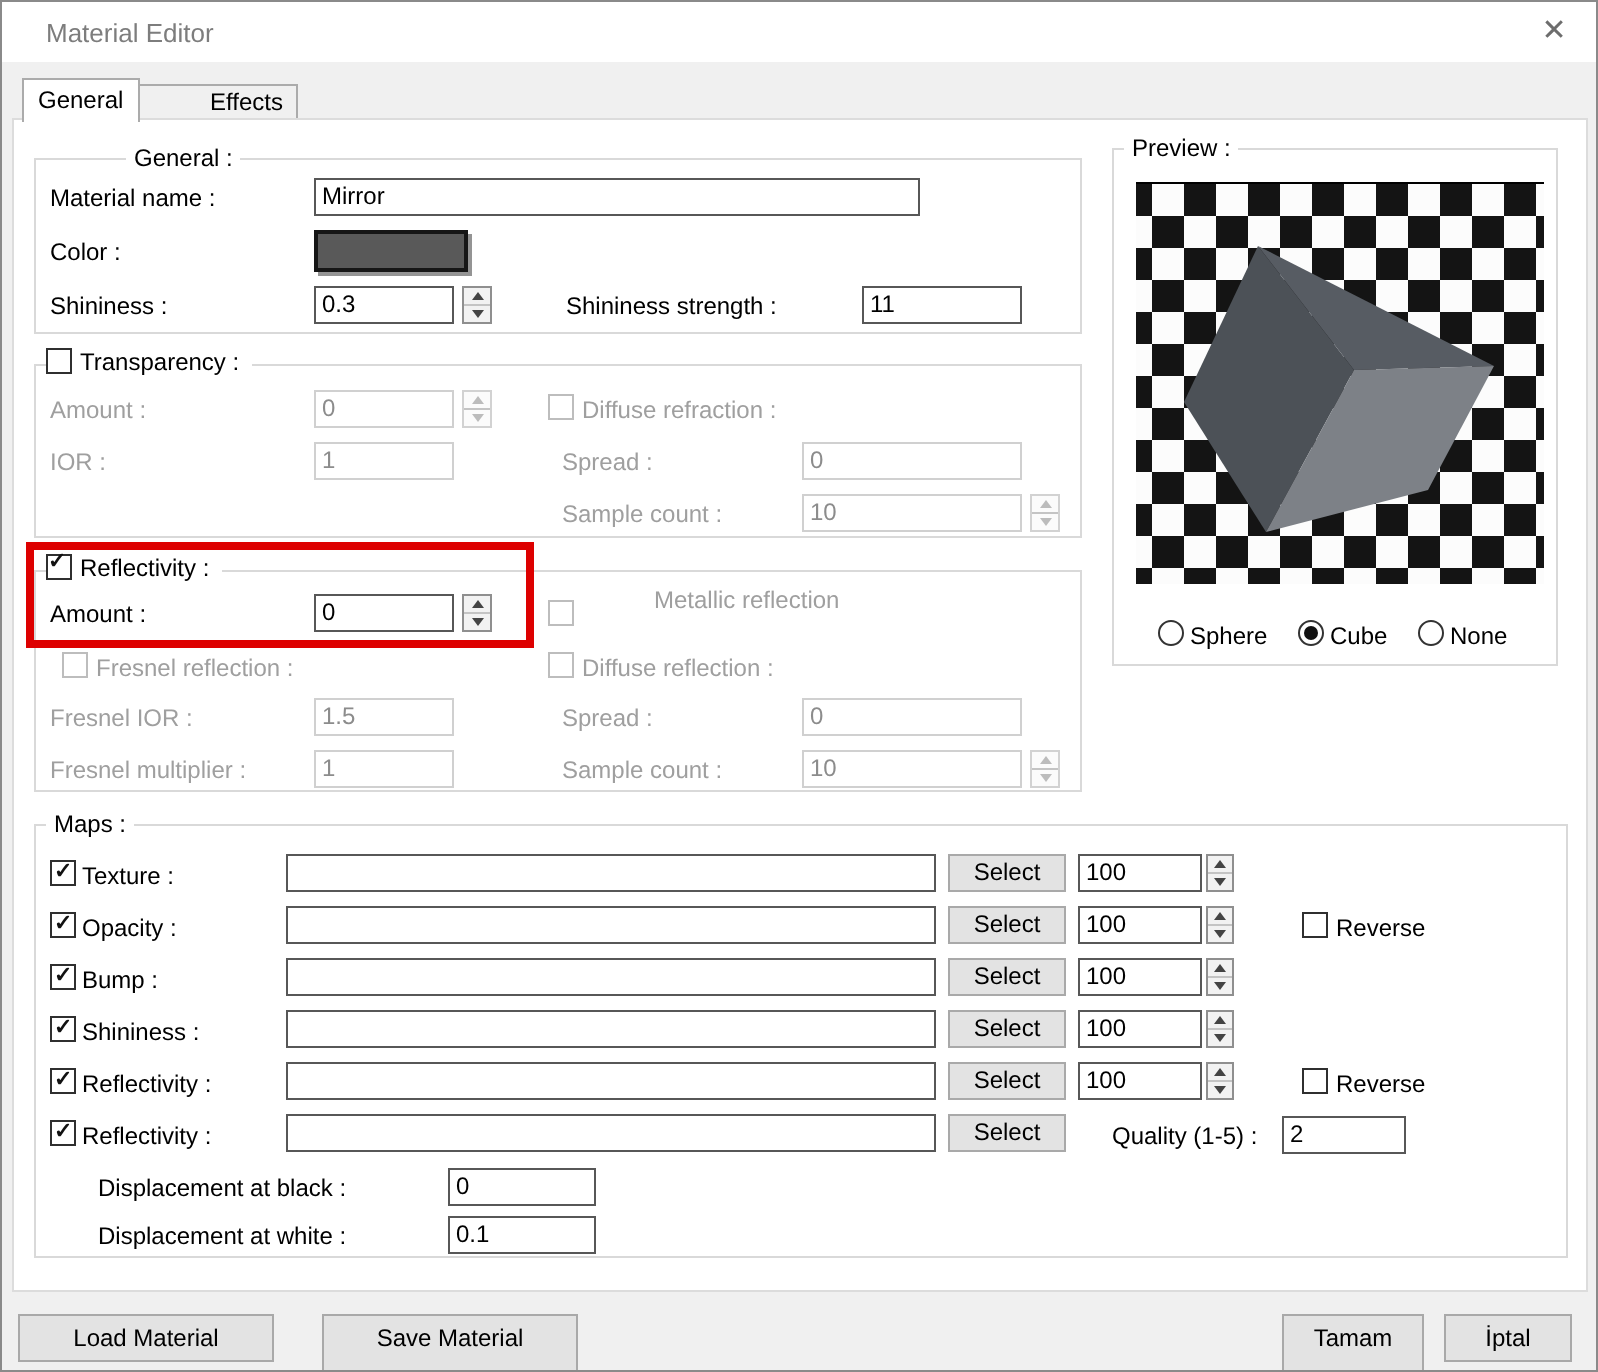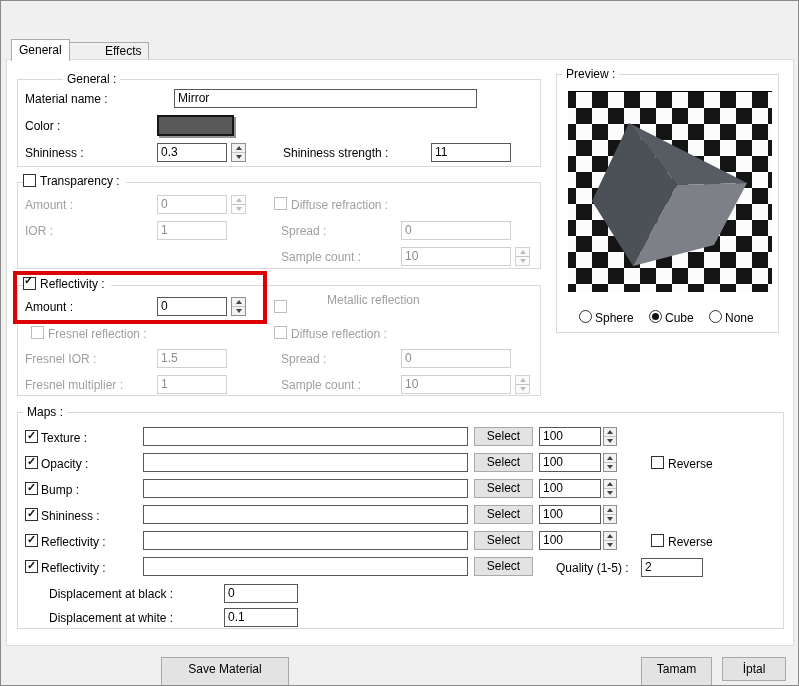--- a/index.html
+++ b/index.html
@@ -38,30 +38,34 @@
   .checker{position:absolute;left:567px;top:90px;width:204px;height:200px;border-top:1px solid #000;
            background:conic-gradient(#141414 25%,#fcfcfc 0 50%,#141414 0 75%,#fcfcfc 0);
            background-size:32px 32px;background-position:8px 0;}
   .cubesvg{position:absolute;left:567px;top:90px;}
 </style>
 </head>
 <body>
 
 <div class="window">
 
+  <div class="titlebar">
+    <span class="title-text">Material Editor</span>
+    <span class="close-x">✕</span>
+  </div>
 
   <div class="tab active" style="left:10px;top:38px;height:22px;">General</div>
   <div class="tab" style="left:59px;top:41px;height:18px;padding-left:44px;">Effects</div>
   <div class="tabpage"></div>
 
   <div class="grp" style="left:16px;top:78px;width:524px;height:88px;"></div>
   <span class="cap" style="left:22px;top:71px;margin-left:40px;">General :</span>
 
   <span class="lbl" style="left:24px;top:91px;">Material name :</span>
-  <div class="tb" style="left:173px;top:88px;width:303px;">Mirror</div>
+  <div class="tb" style="left:156px;top:88px;width:303px;">Mirror</div>
 
   <span class="lbl" style="left:24px;top:118px;">Color :</span>
   <div class="swatch" style="left: 156px; top: 114px; width: 77px; height: 21px; background-color: rgb(89, 89, 89);"></div>
 
   <span class="lbl" style="left:24px;top:145px;">Shininess :</span>
   <div class="tb" style="left:156px;top:142px;width:70px;">0.3</div>
   <div class="nudarr" style="left:230px;top:142px;width:15px;height:19px;">
     <div>
         <span class="tu"></span>
       </div>
@@ -258,17 +262,18 @@
     <polygon points="109,94 179,92 146,154 65,175" fill="#7d8187"></polygon>
   </svg>
 
   <span class="rad" style="left:578px;top:309px;"></span>
   <span class="lbl" style="left:594px;top:310px;">Sphere</span>
   <span class="rad sel" style="left:648px;top:309px;"></span>
   <span class="lbl" style="left:664px;top:310px;">Cube</span>
   <span class="rad" style="left:708px;top:309px;"></span>
   <span class="lbl" style="left:724px;top:310px;">None</span>
 
+  <div class="btn big" style="left:8px;top:656px;width:128px;height:24px;">Load Material</div>
   <div class="btn big" style="left:160px;top:656px;width:128px;height:40px;">Save Material</div>
   <div class="btn big" style="left:640px;top:656px;width:71px;height:35px;">Tamam</div>
   <div class="btn big" style="left:721px;top:656px;width:64px;height:24px;">İptal</div>
 
 </div>
 
 </body></html>

